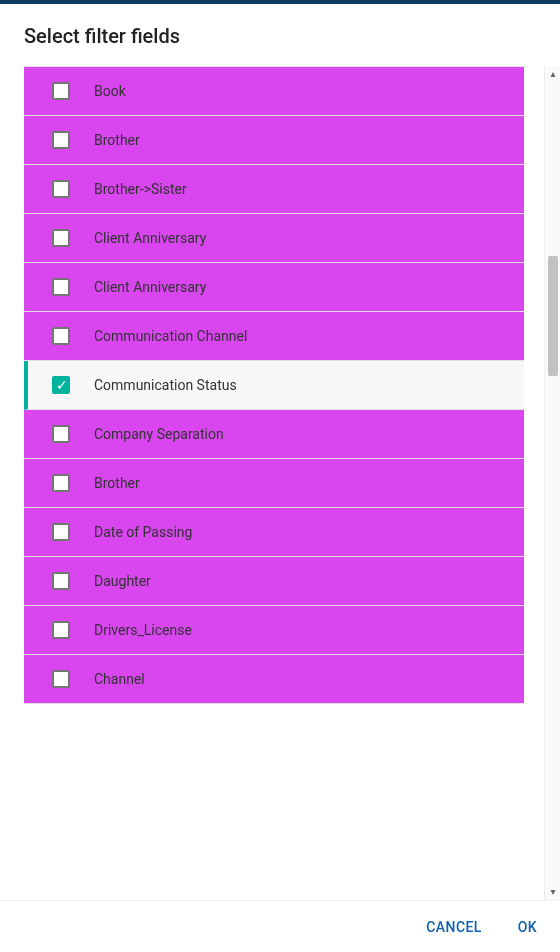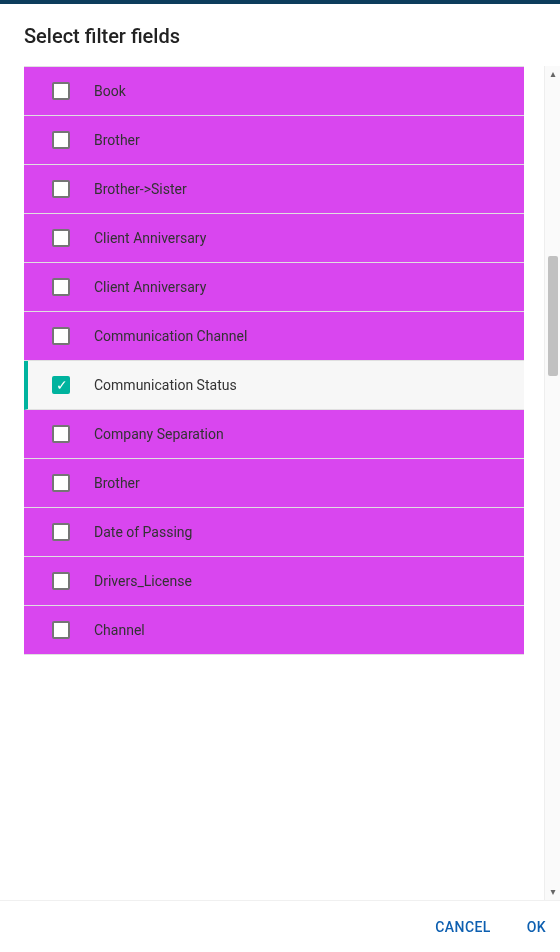--- a/index.html
+++ b/index.html
@@ -80,21 +80,21 @@
     margin-left: 24px;
     font-size: 14px;
     color: #333;
   }
   .footer {
     height: 52px;
     border-top: 1px solid #f0f0f0;
     display: flex;
     justify-content: flex-end;
     align-items: center;
-    padding-right: 0;
+    padding-right: 9px;
     gap: 8px;
   }
   .btn {
     background: none;
     border: none;
     font-size: 14px;
     font-weight: 500;
     color: #0d5fb0;
     padding: 8px 14px;
     cursor: pointer;
@@ -176,20 +176,24 @@
         <div class="list-item">
           <div class="checkbox"></div>
           <span class="label">Brother</span>
         </div>
         <div class="list-item">
           <div class="checkbox"></div>
           <span class="label">Date of Passing</span>
         </div>
         <div class="list-item">
           <div class="checkbox"></div>
+          <span class="label">Daughter</span>
+        </div>
+        <div class="list-item">
+          <div class="checkbox"></div>
           <span class="label">Drivers_License</span>
         </div>
         <div class="list-item">
           <div class="checkbox"></div>
           <span class="label">Channel</span>
         </div>
       </div>
 
     <div class="scrolltrack">
       <div class="arrow up">▴</div>

